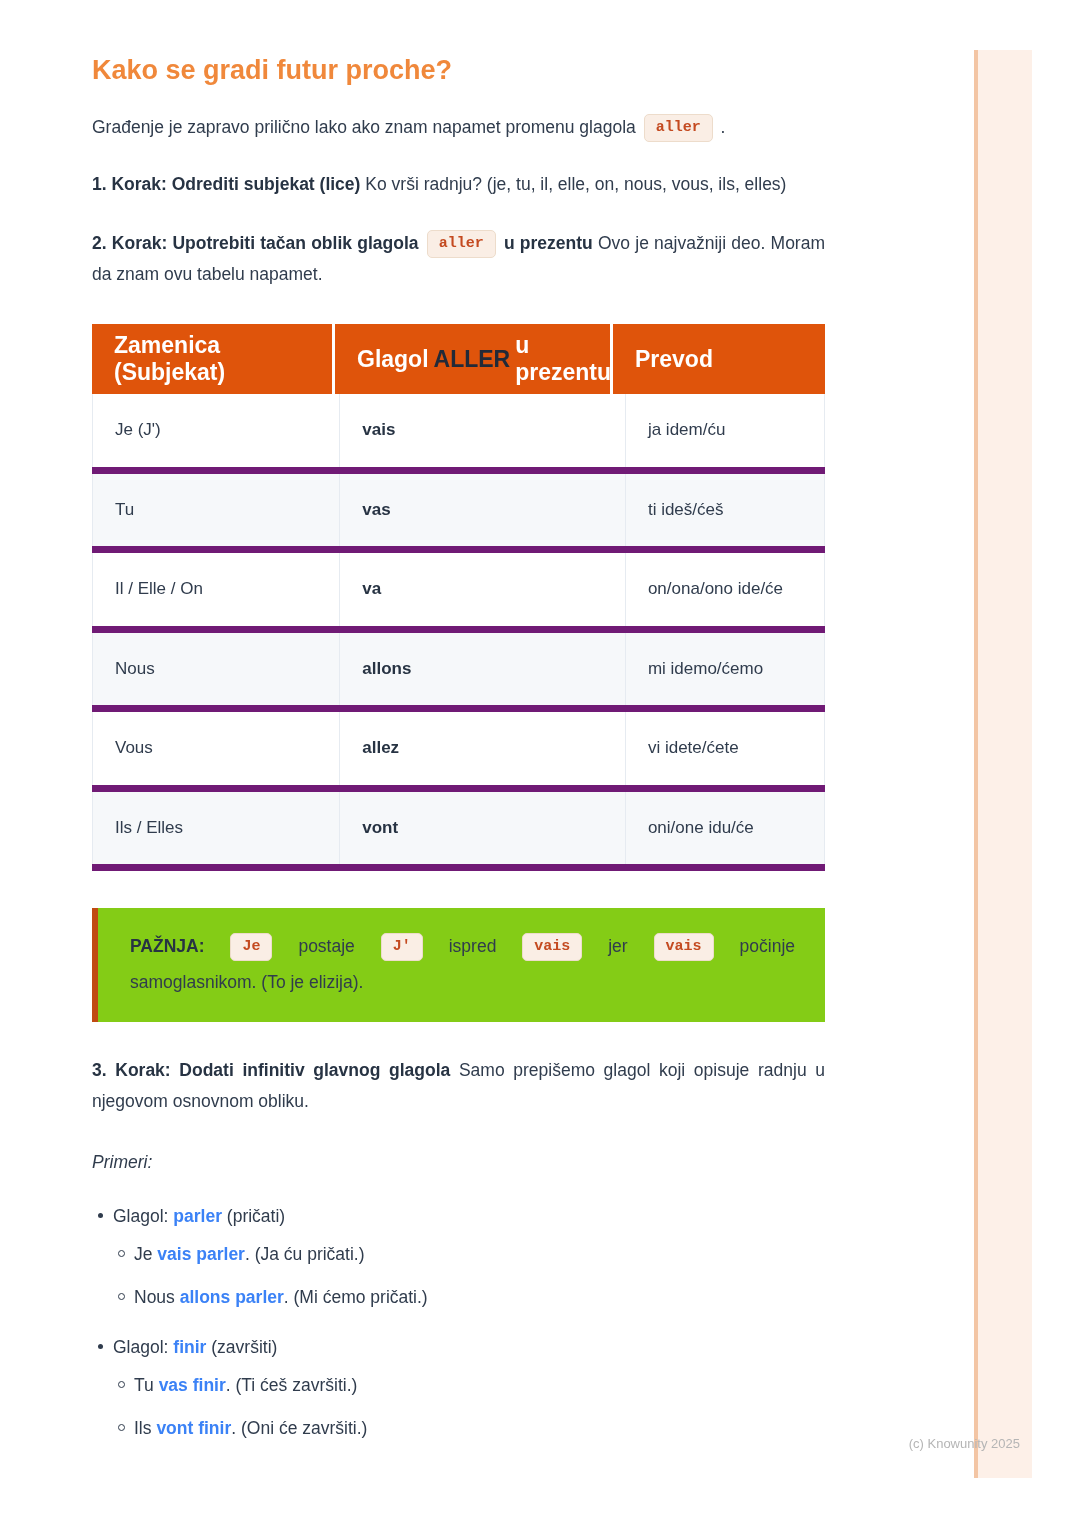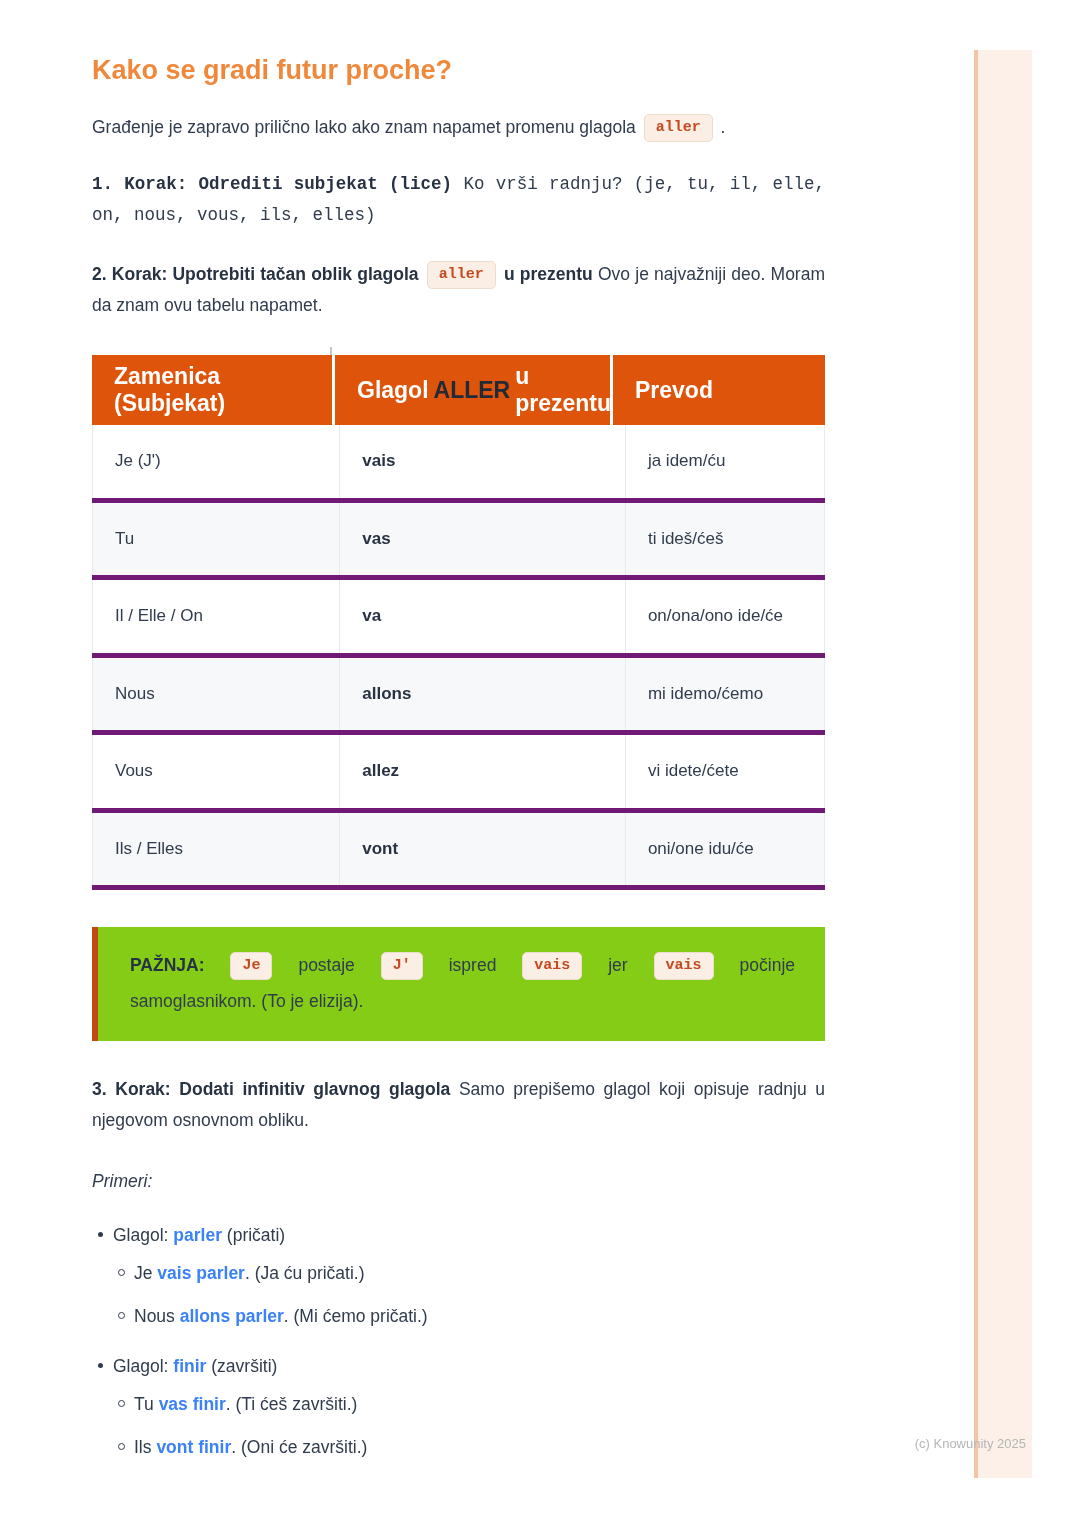--- a/index.html
+++ b/index.html
@@ -44,21 +44,21 @@
     line-height: 32px;
     margin-bottom: 26px;
   }
   .para {
     font-size: 17.5px;
     line-height: 31px;
     text-align: justify;
   }
   .para strong { color: #273343; }
   .intro { margin-bottom: 26px; }
-  .step1 { margin-bottom: 28px; font-family: Liberation Mono, monospace; }
+  .step1 { margin-bottom: 28px; }
   .step2 { margin-bottom: 34px; }
   .step3 { margin-bottom: 30px; }
   .tag {
     display: inline-block;
     font-family: "Liberation Mono", monospace;
     font-weight: 700;
     font-size: 15px;
     color: #c44a20;
     background: #faeee5;
     border: 1px solid #eddccb;
@@ -79,21 +79,21 @@
     font-size: 23px;
     height: 70px;
     display: flex;
     align-items: center;
     padding-left: 22px;
   }
   .th.c1 { width: 240px; }
   .th.c2 { width: 281px; border-left: 3px solid #ffffff; border-right: 3px solid #ffffff; }
   .th.c3 { width: 212px; }
   .th .hl { color: #222a38; margin: 0 5px; }
-  .trow { display: flex; border-bottom: 5px solid #701a75; gap: 21px; }
+  .trow { display: flex; border-bottom: 7px solid #701a75; gap: 21px; }
   .trow.alt { background: #f6f8fa; }
   .td {
     height: 72.5px;
     display: flex;
     align-items: center;
     padding-left: 22px;
     font-size: 17px;
     border-left: 1px solid #e6ebf1;
   }
   .td.c1 { width: 240px; }
@@ -146,21 +146,21 @@
     width: 5px;
     height: 5px;
     border-radius: 50%;
     border: 1.5px solid #303c4d;
     background: transparent;
   }
   li strong { color: #3b82f6; }
   .footer {
     position: absolute;
     top: 1436px;
-    right: 54px;
+    right: 60px;
     font-size: 13px;
     color: #b5b5b5;
     z-index: 2;
   }
 </style>
 </head>
 <body>
 
 <div class="page">
 

